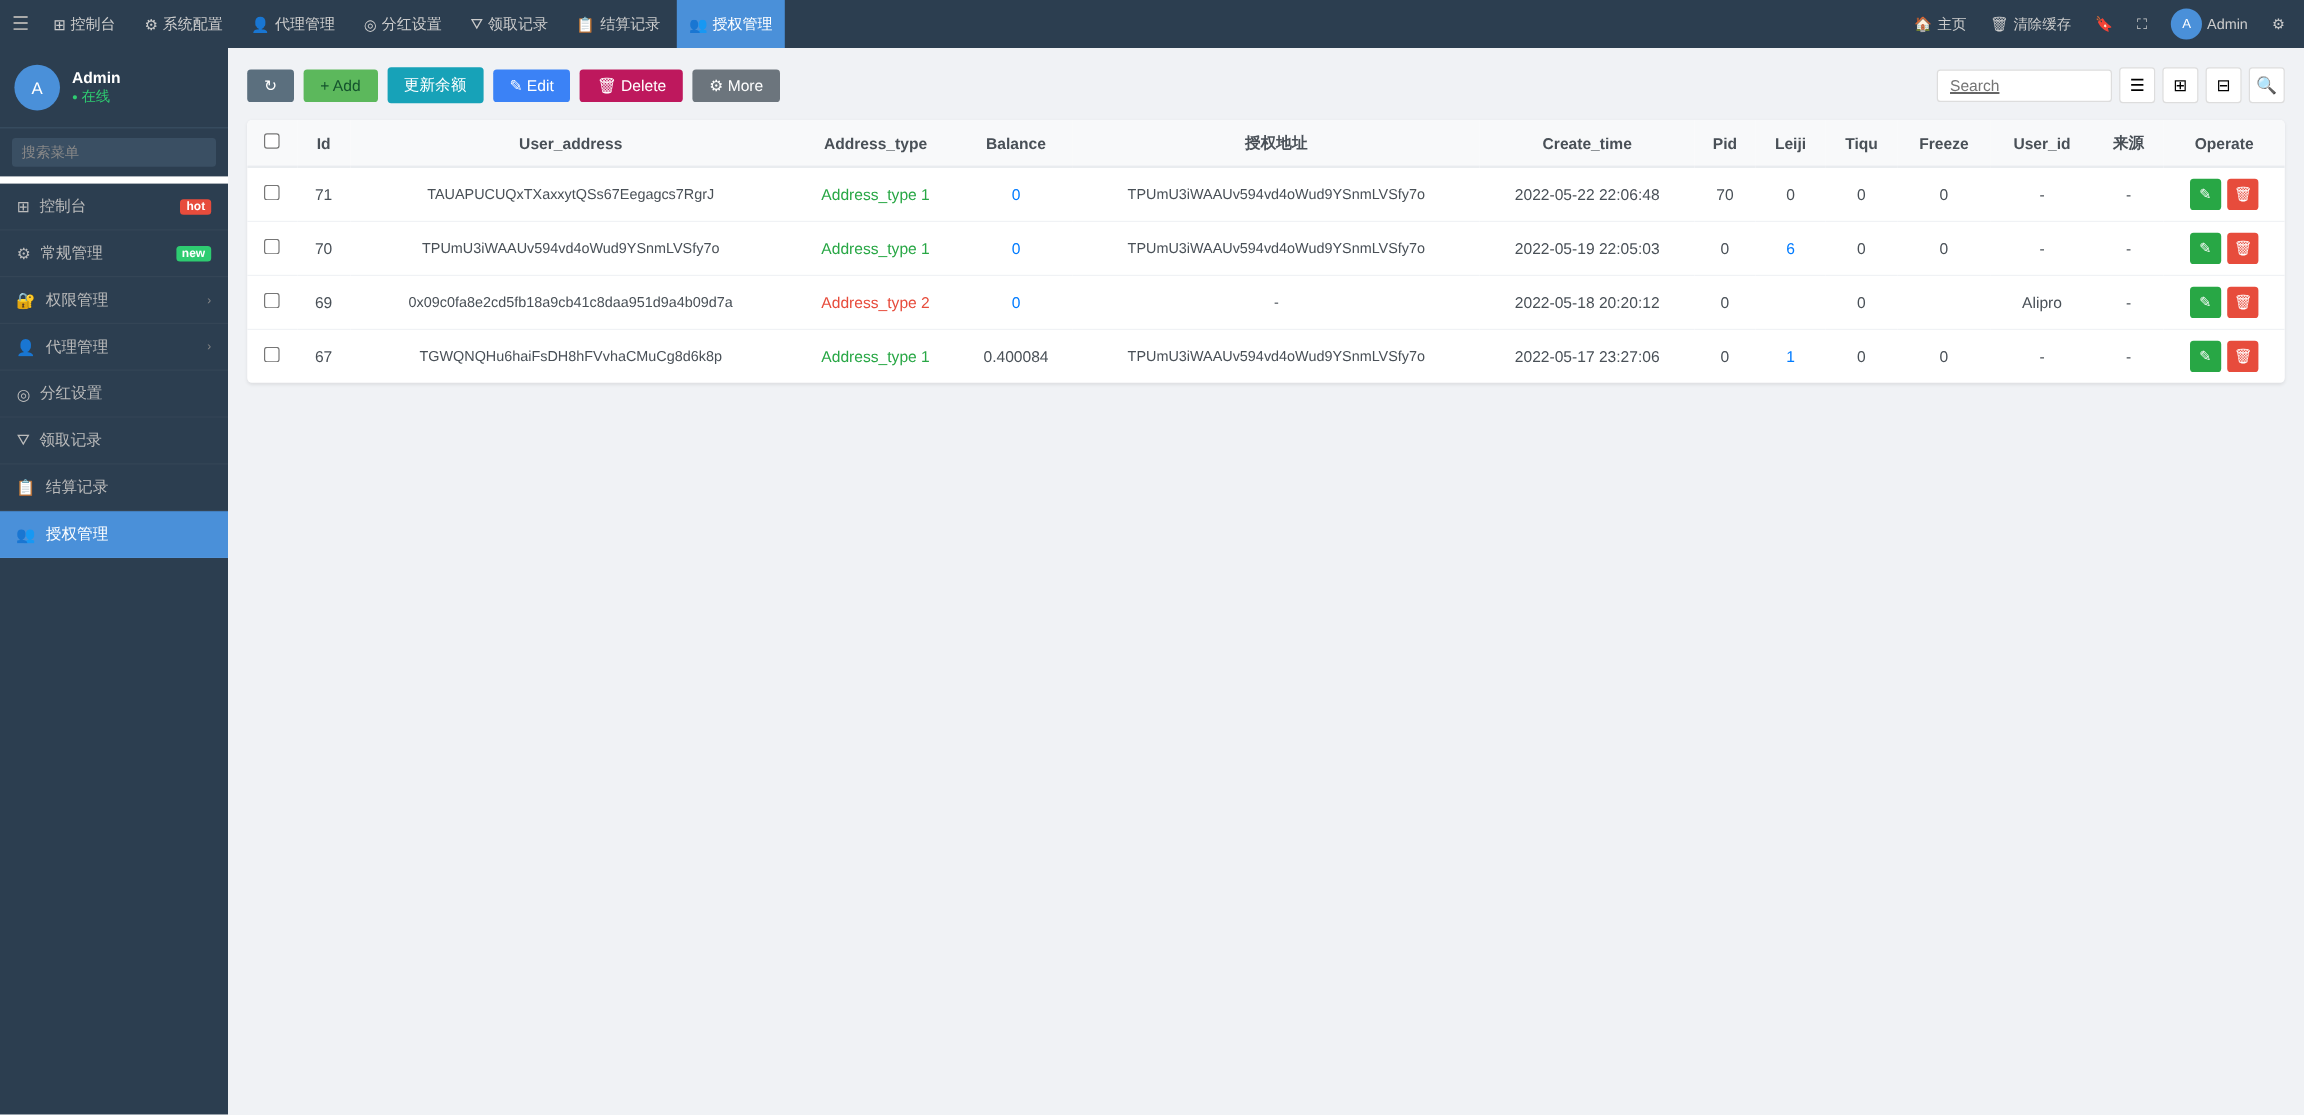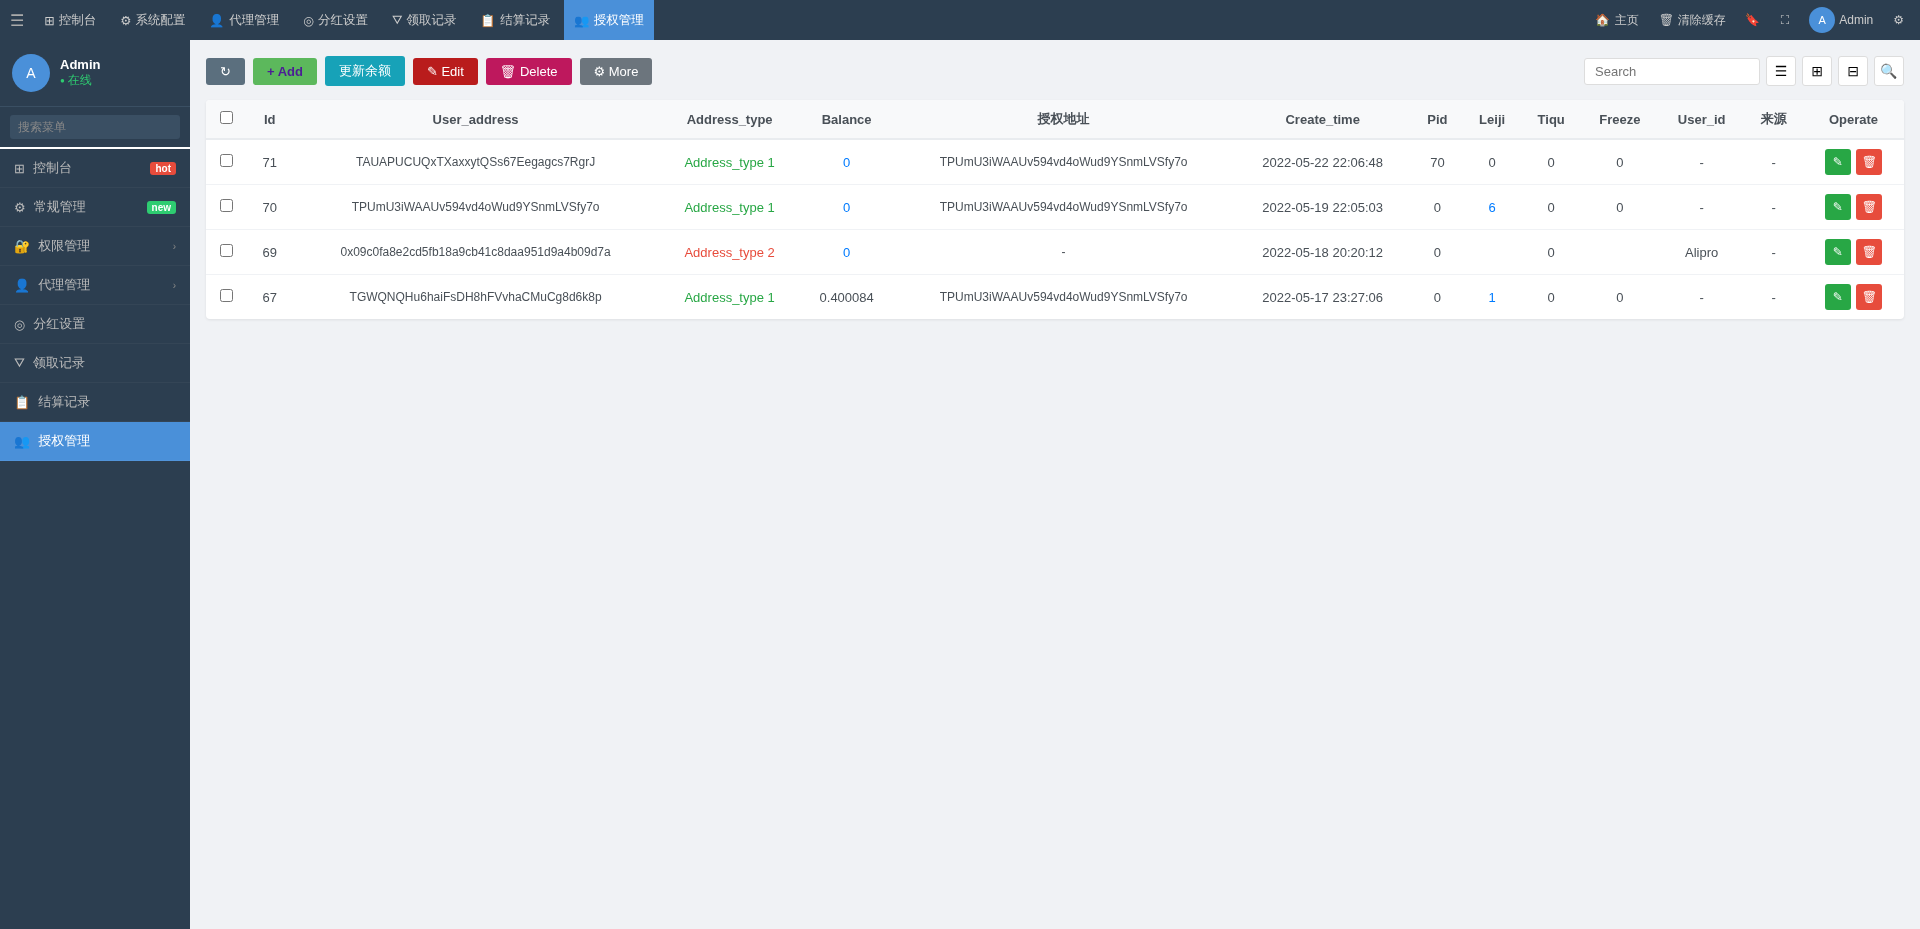--- a/index.html
+++ b/index.html
@@ -88,21 +88,21 @@
       background: #4a90d9;
       display: flex; align-items: center; justify-content: center;
       font-size: 14px; color: #fff;
     }
     .sidebar-username { font-size: 13px; color: #fff; font-weight: bold; }
     .sidebar-status { font-size: 12px; color: #2ecc71; display: flex; align-items: center; gap: 3px; }
     .sidebar-status::before { content: '●'; font-size: 8px; }
 
     .sidebar-search {
       padding: 8px 10px;
-      border-bottom: 2px solid #ffffff;
+      border-bottom: 6px solid #ffffff;
     }
     .sidebar-search input {
       width: 100%;
       background: #3a4f63;
       border: none;
       border-radius: 3px;
       padding: 5px 8px;
       color: #ccc;
       font-size: 12px;
       outline: none;
@@ -153,39 +153,40 @@
       align-items: center;
       gap: 4px;
       padding: 6px 14px;
       border: none;
       border-radius: 3px;
       cursor: pointer;
       font-size: 13px;
       font-family: inherit;
     }
     .btn-refresh { background: #5b6f7e; color: #fff; }
-    .btn-add { background: #5cb85c; color: #4c1d95; font-weight: bold; }
+    .btn-add { background: #5cb85c; color: #14532d; }
     .btn-update { background: #17a2b8; color: #fff; }
-    .btn-edit { background: #b91c1c; color: #fff; align-items: center; }
+    .btn-edit { background: #3b82f6; color: #fff; align-items: center; }
     .btn-delete { background: #be185d; color: #fff; }
     .btn-more { background: #6c757d; color: #fff; }
 
     .toolbar-right {
       margin-left: auto;
       display: flex;
       align-items: center;
       gap: 6px;
     }
     .search-input {
       border: 1px solid #ddd;
       border-radius: 3px;
       padding: 5px 10px;
       font-size: 13px;
-      width: 176px;
+      width: 146px;
       outline: none;
+      text-decoration: underline;
     }
     .view-btn {
       width: 30px; height: 30px;
       border: 1px solid #ddd;
       background: #fff;
       border-radius: 3px;
       cursor: pointer;
       display: flex; align-items: center; justify-content: center;
       font-size: 14px;
     }

